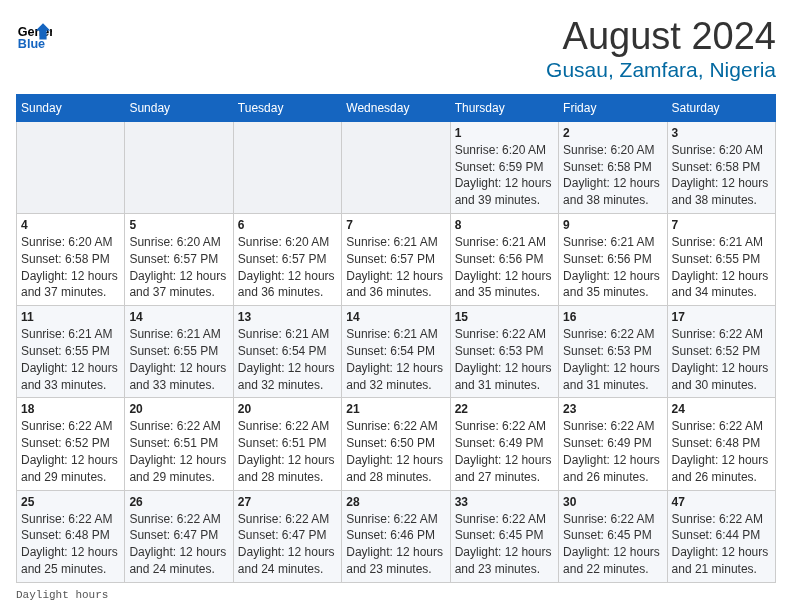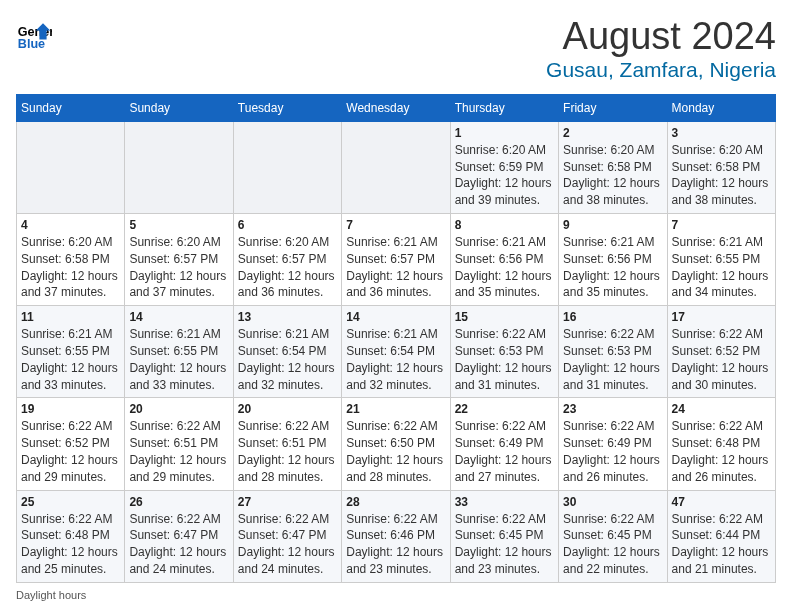--- a/index.html
+++ b/index.html
@@ -81,20 +81,21 @@
       line-height: 1.4;
     }
     td.empty {
       background: #f0f2f5 !important;
     }
     .footer {
       margin-top: 6px;
       font-size: 11px;
       color: #555;
       text-align: left;
+      font-family: Liberation Mono, monospace;
     }
   </style>
 </head>
 <body>
 
 <div class="header">
   <div class="logo">
     <svg class="logo-icon" viewBox="0 0 40 40">
       <text x="2" y="22" font-size="14" font-weight="bold" fill="#000">General</text>
       <text x="2" y="36" font-size="14" font-weight="bold" fill="#1565c0">Blue</text>
@@ -109,21 +110,21 @@
 
 <table>
   <thead>
     <tr id="header-row">
         <th>Sunday</th>
         <th>Sunday</th>
         <th>Tuesday</th>
         <th>Wednesday</th>
         <th>Thursday</th>
         <th>Friday</th>
-        <th>Monday</th>
+        <th>Saturday</th>
       </tr>
   </thead>
   <tbody id="calendar-body">
       <tr>
         <td class="empty"></td>
         <td class="empty"></td>
         <td class="empty"></td>
         <td class="empty"></td>
         <td>
           <span class="day-num">1</span>
@@ -193,21 +194,21 @@
           <span class="day-num">16</span>
           <div class="day-info">Sunrise: 6:22 AM<br>Sunset: 6:53 PM<br>Daylight: 12 hours and 31 minutes.</div>
         </td>
         <td>
           <span class="day-num">17</span>
           <div class="day-info">Sunrise: 6:22 AM<br>Sunset: 6:52 PM<br>Daylight: 12 hours and 30 minutes.</div>
         </td>
       </tr>
       <tr>
         <td>
-          <span class="day-num">19</span>
+          <span class="day-num">18</span>
           <div class="day-info">Sunrise: 6:22 AM<br>Sunset: 6:52 PM<br>Daylight: 12 hours and 29 minutes.</div>
         </td>
         <td>
           <span class="day-num">20</span>
           <div class="day-info">Sunrise: 6:22 AM<br>Sunset: 6:51 PM<br>Daylight: 12 hours and 29 minutes.</div>
         </td>
         <td>
           <span class="day-num">20</span>
           <div class="day-info">Sunrise: 6:22 AM<br>Sunset: 6:51 PM<br>Daylight: 12 hours and 28 minutes.</div>
         </td>

